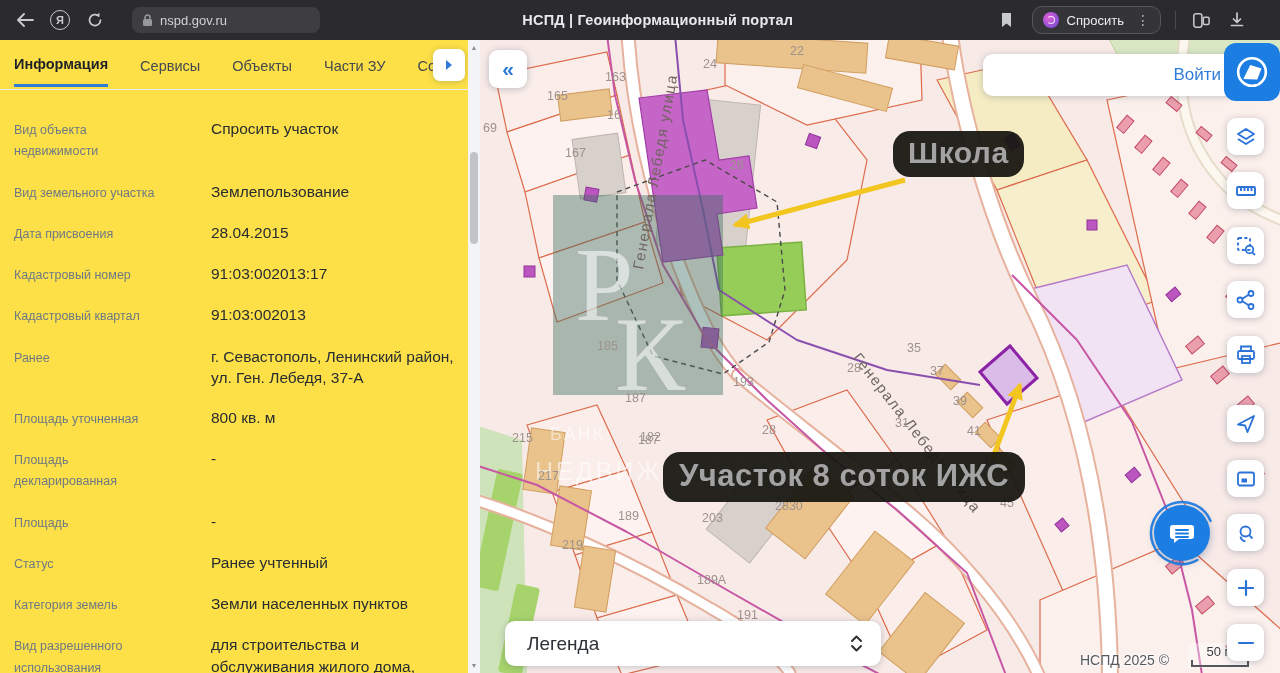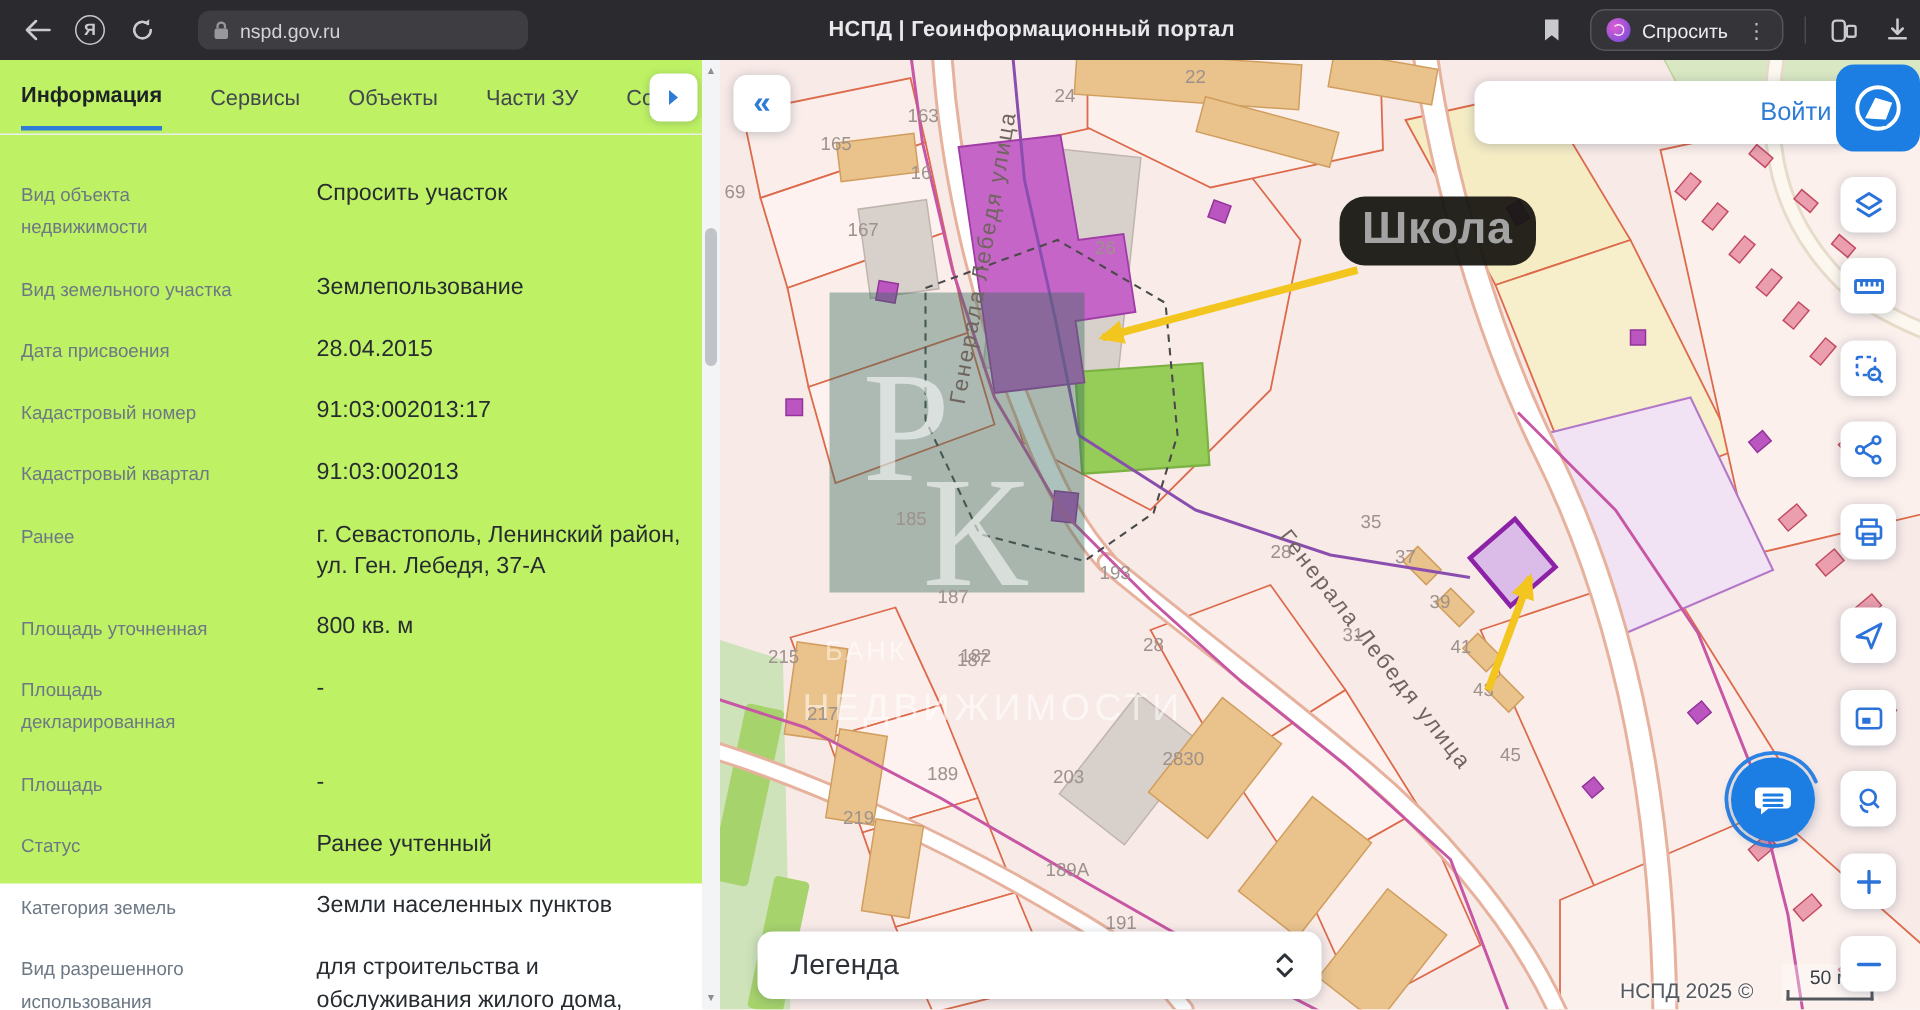--- a/index.html
+++ b/index.html
@@ -3,33 +3,33 @@
 <meta charset="utf-8">
 <style>
   * { margin:0; padding:0; box-sizing:border-box; }
   html,body { width:1280px; height:673px; overflow:hidden; font-family:"Liberation Sans","DejaVu Sans",sans-serif; background:#fff; }
 
   
   .chrome { position:absolute; left:0; top:0; width:1280px; height:40px; background:#2b2b2f; display:flex; align-items:center; z-index:50; }
   .chrome .nav { display:flex; align-items:center; gap:14px; padding-left:14px; }
   .cicon { width:22px; height:22px; display:flex; align-items:center; justify-content:center; color:#c9cacd; }
   .ya-circle { width:20px; height:20px; border:1.6px solid #c9cacd; border-radius:50%; font-size:11px; font-weight:bold; display:flex; align-items:center; justify-content:center; color:#c9cacd; }
-  .addr { margin-left:12px; height:26px; width:220px; background:#3d3d42; border-radius:8px; display:flex; align-items:center; gap:7px; padding:0 10px; }
+  .addr { margin-left:12px; height:26px; width:188px; background:#3d3d42; border-radius:8px; display:flex; align-items:center; gap:7px; padding:0 10px; }
   .addr .url { color:#d2d3d6; font-size:13px; }
   .page-title { flex:1; text-align:center; color:#e9e9ec; font-size:14.5px; font-weight:bold; letter-spacing:.2px; }
-  .chrome .right { display:flex; align-items:center; gap:14px; padding-right:4px; }
+  .chrome .right { display:flex; align-items:center; gap:14px; padding-right:32px; }
   .ask-pill { display:flex; align-items:center; gap:8px; border:1px solid #55555b; background:#353539; border-radius:10px; height:28px; padding:0 10px; }
   .ask-icon { width:16px; height:16px; border-radius:50%; background:radial-gradient(circle at 35% 35%, #e05fd2, #8a4fd8 70%); position:relative; }
   .ask-icon:after { content:""; position:absolute; inset:4px; border-radius:50%; border:1.6px solid rgba(255,255,255,.85); border-left-color:transparent; }
   .ask-label { color:#ececef; font-size:13px; }
   .kebab { color:#b9babd; font-size:14px; letter-spacing:0; padding-left:4px; }
   .vsep { width:1px; height:18px; background:#4a4a4f; }
 
   
-  .panel { position:absolute; left:0; top:40px; width:480px; height:549px; background:#bef264; z-index:30; }
+  .panel { position:absolute; left:0; top:40px; width:480px; height:633px; background:#fde047; z-index:30; }
   .tabbar { position:relative; height:50px; display:flex; align-items:center; gap:32px; padding-left:14px; border-bottom:1px solid #ebedef; width:468px; overflow:hidden; white-space:nowrap; }
   .tab { font-size:14.5px; color:#42484e; padding:14px 0 12px; cursor:pointer; }
   .tab.active { color:#1e2226; border-bottom:3px solid #2f7cd8; font-weight:bold; }
   .tab.clip { display:inline-block; width:46px; overflow:hidden; }
   .tab-scroll-btn { position:absolute; left:433px; top:9px; width:32px; height:32px; background:#fff; border-radius:7px; box-shadow:0 1px 6px rgba(40,60,90,.25); display:flex; align-items:center; justify-content:center; }
   .tab-scroll-btn svg { display:block; }
   .fields { padding:28px 14px 0 14px; width:468px; }
   .frow { display:flex; margin-bottom:18px;gap:44px; }
   .flabel { width:152px; min-width:152px; font-size:12.5px; color:#6d7885; line-height:1.7; padding-top:2px; }
   .fvalue { font-size:15.5px; color:#272c31; line-height:1.4; padding-left:1px; max-width:295px; }
@@ -350,20 +350,21 @@
       <text x="520" y="467">45</text>
     </g>
 
     <g stroke="#f2c51f" stroke-width="5" fill="none">
       <line x1="425" y1="140" x2="255" y2="185" marker-end="url(#ah)"></line>
       <line x1="512" y1="420" x2="540" y2="345" marker-end="url(#ah)"></line>
     </g>
   </svg>
 
   <div class="annot school">Школа</div>
+  <div class="annot parcel">Участок 8 соток ИЖС</div>
 
   <div class="mbtn collapse">
       <span>«</span>
     </div>
 
   <div class="searchbar">
     <span class="login">Войти</span>
   </div>
   <div class="logo">
     <svg width="38" height="38" viewBox="0 0 44 44">

